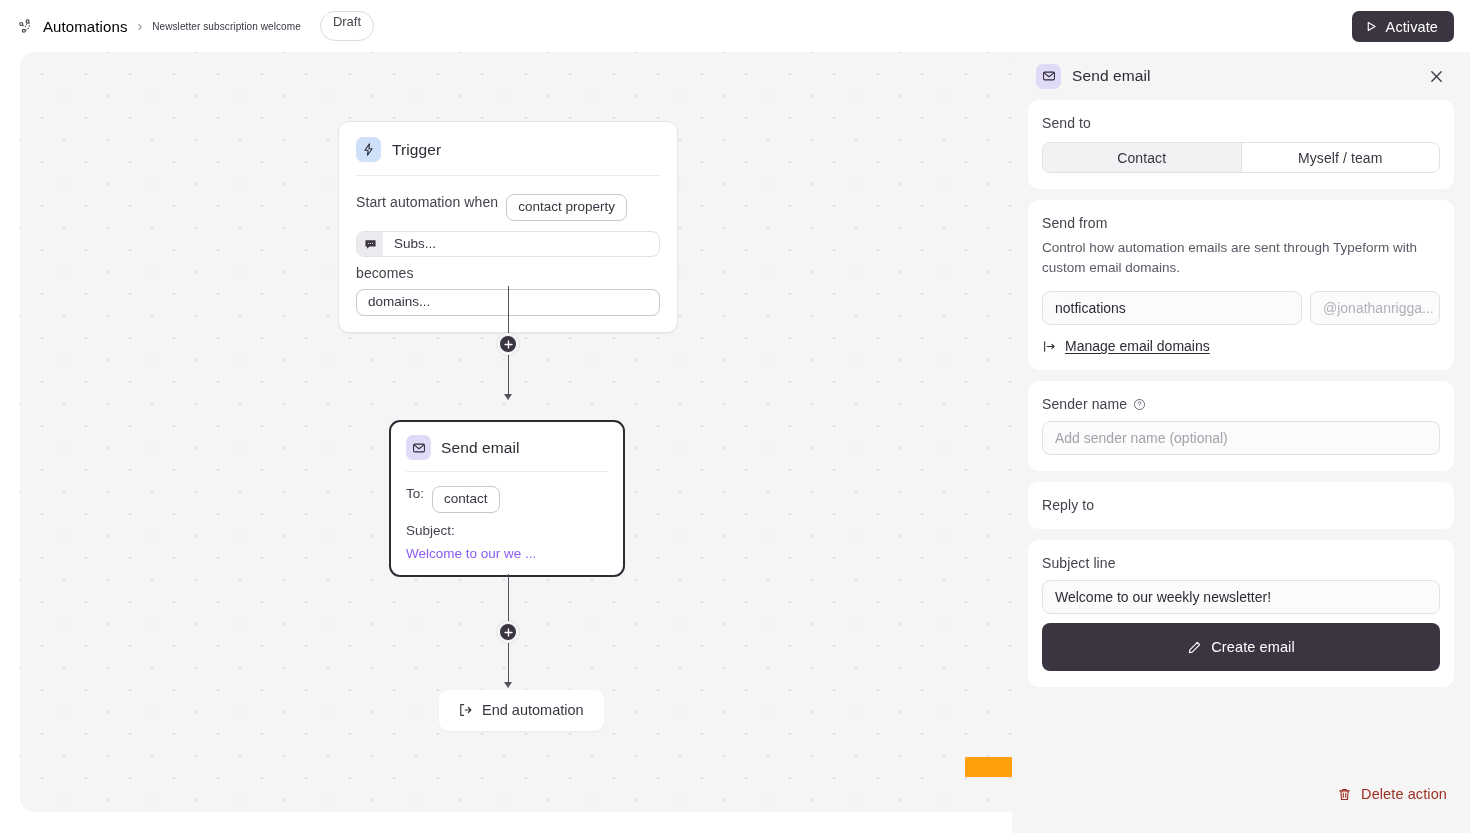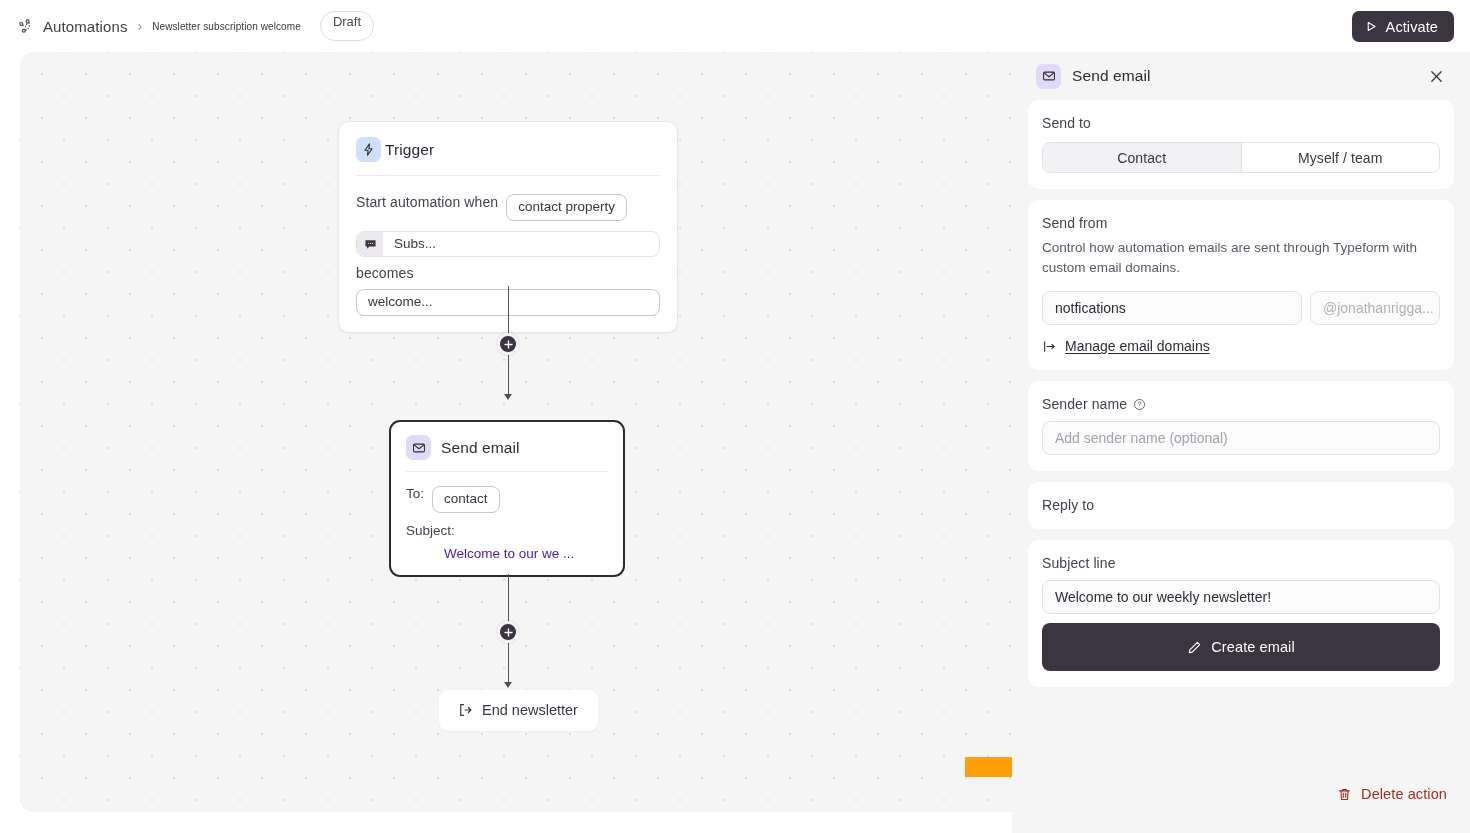--- a/index.html
+++ b/index.html
@@ -12,21 +12,21 @@
   }
   #app { position: relative; width: 1470px; height: 833px; background:#ffffff; }
 
   
   .topbar {
     position: absolute; left: 0; top: 0; width: 1470px; height: 52px;
     display: flex; align-items: center; background:#ffffff;
   }
   .breadcrumb { display: flex; align-items: center; gap: 9px; margin-left: 16px; }
   .bc-icon { width: 18px; height: 18px; display:flex; align-items:center; justify-content:center; }
-  .bc-link { font-size: 15px; color: #404040; letter-spacing: .1px; }
+  .bc-link { font-size: 15px; color: #000000; letter-spacing: .1px; }
   .bc-sep { font-size: 14px; color: #8d8a93; margin: 0 1px; }
   .bc-current { font-size: 10px; color: #3a3541; letter-spacing: .1px; }
   .badge-draft {
     margin-left: 10px; font-size: 13px; color: #4a454f;
     border: 1px solid #dedbe1; border-radius: 999px;
     padding: 3px 12px 11px; background: #ffffff; line-height: 1.15;
   }
   .activate-btn {
     position: absolute; right: 16px; top: 11px;
     height: 31px; padding: 0 16px 0 13px;
@@ -50,21 +50,21 @@
     overflow: hidden;
   }
 
   
   .node-trigger {
     position: absolute; left: 318px; top: 69px;
     width: 340px; background: #ffffff;
     border: 1px solid #e7e5e9; border-radius: 11px;
     padding: 15px 17px 16px; box-shadow: 0 1px 2px rgba(40,35,50,.05);
   }
-  .node-head { display: flex; align-items: center; gap: 4px; padding-bottom: 13px; }
+  .node-head { display: flex; align-items: center; gap: 11px; padding-bottom: 13px; }
   .node-ico {
     width: 25px; height: 25px; border-radius: 7px;
     display: flex; align-items: center; justify-content: center; flex: 0 0 auto;
   }
   .ico-trigger { background: #cfe0fb; }
   .ico-mail { background: #e0daf8; }
   .node-title { font-size: 15.5px; color: #2f2b35; letter-spacing: .1px; }
   .node-div { height: 1px; background: #ebe9ee; margin: 0 -0px; }
   .node-body { padding-top: 18px; }
   .row { display: flex; flex-wrap: wrap; gap: 8px; }
@@ -87,21 +87,21 @@
 
   .node-email {
     position: absolute; left: 369px; top: 368px;
     width: 236px; background: #ffffff;
     border: 2px solid #2f2b35; border-radius: 11px;
     padding: 13px 15px 14px;
   }
   .node-email .node-head { padding-bottom: 11px; gap: 10px; }
   .node-email .node-body { padding-top: 14px; }
   .small-lbl { font-size: 13.5px; color: #46414d; }
-  .subject-val { font-size: 13.5px; color: #4c1d95; margin-left: 38px; }
+  .subject-val { font-size: 13.5px; color: #8b5cf6; }
 
   
   .conn { position: absolute; width: 1px; background: #55505c; }
   .plus-btn {
     position: absolute; width: 22px; height: 22px; border-radius: 50%;
     background: #3a3541; border: 3px solid #f5f5f6;
     display: flex; align-items: center; justify-content: center;
     cursor: pointer; box-shadow: 0 0 0 1px rgba(58,53,65,.07);
   }
   .arrowhead { position: absolute; width: 0; height: 0;
@@ -251,21 +251,21 @@
               <svg width="13" height="13" viewBox="0 0 18 18" fill="#3a3541">
                 <path d="M2 3.2h14v8.6h-8.3L4.2 15v-3.2H2z"></path>
                 <circle cx="6" cy="7.4" r="0.85" fill="#eceaef"></circle>
                 <circle cx="9" cy="7.4" r="0.85" fill="#eceaef"></circle>
                 <circle cx="12" cy="7.4" r="0.85" fill="#eceaef"></circle>
               </svg>
             </span>
             <span class="ptxt">Subs...</span>
           </span>
           <span class="lbl">becomes</span>
-          <span class="chip">welcome...</span>
+          <span class="chip">domains...</span>
         </div>
       </div>
     </div>
 
     <div class="conn" style="left:488px; top:234px; height:110px;"></div>
     <div class="arrowhead" style="left:484px; top:342px;"></div>
     <div class="plus-btn" style="left:477px; top:281px;">
       <svg width="11" height="11" viewBox="0 0 12 12" stroke="#ffffff" stroke-width="1.5" stroke-linecap="round">
         <path d="M6 2.2v7.6M2.2 6h7.6"></path>
       </svg>
@@ -302,21 +302,21 @@
       </svg>
     </div>
 
     <button class="end-btn">
       <span style="display:flex;align-items:center;">
         <svg width="16" height="16" viewBox="0 0 18 18" fill="none" stroke="#3a3541" stroke-width="1.35" stroke-linecap="round" stroke-linejoin="round">
           <path d="M7.4 3H4.2v12h3.2"></path>
           <path d="M9.2 9h6.2M12.8 6.2 15.6 9l-2.8 2.8"></path>
         </svg>
       </span>
-      <span>End newsletter</span>
+      <span>End automation</span>
     </button>
 
     <div class="ann-arrow">
       <svg width="98" height="62" viewBox="0 0 98 62">
         <path d="M2 24 H56 V4 L95 31 L56 58 V38 H2 Z" fill="#FF9F0A" stroke="#FF9F0A" stroke-width="6" stroke-linejoin="round"></path>
       </svg>
     </div>
   </div>
 
   <div class="panel">

